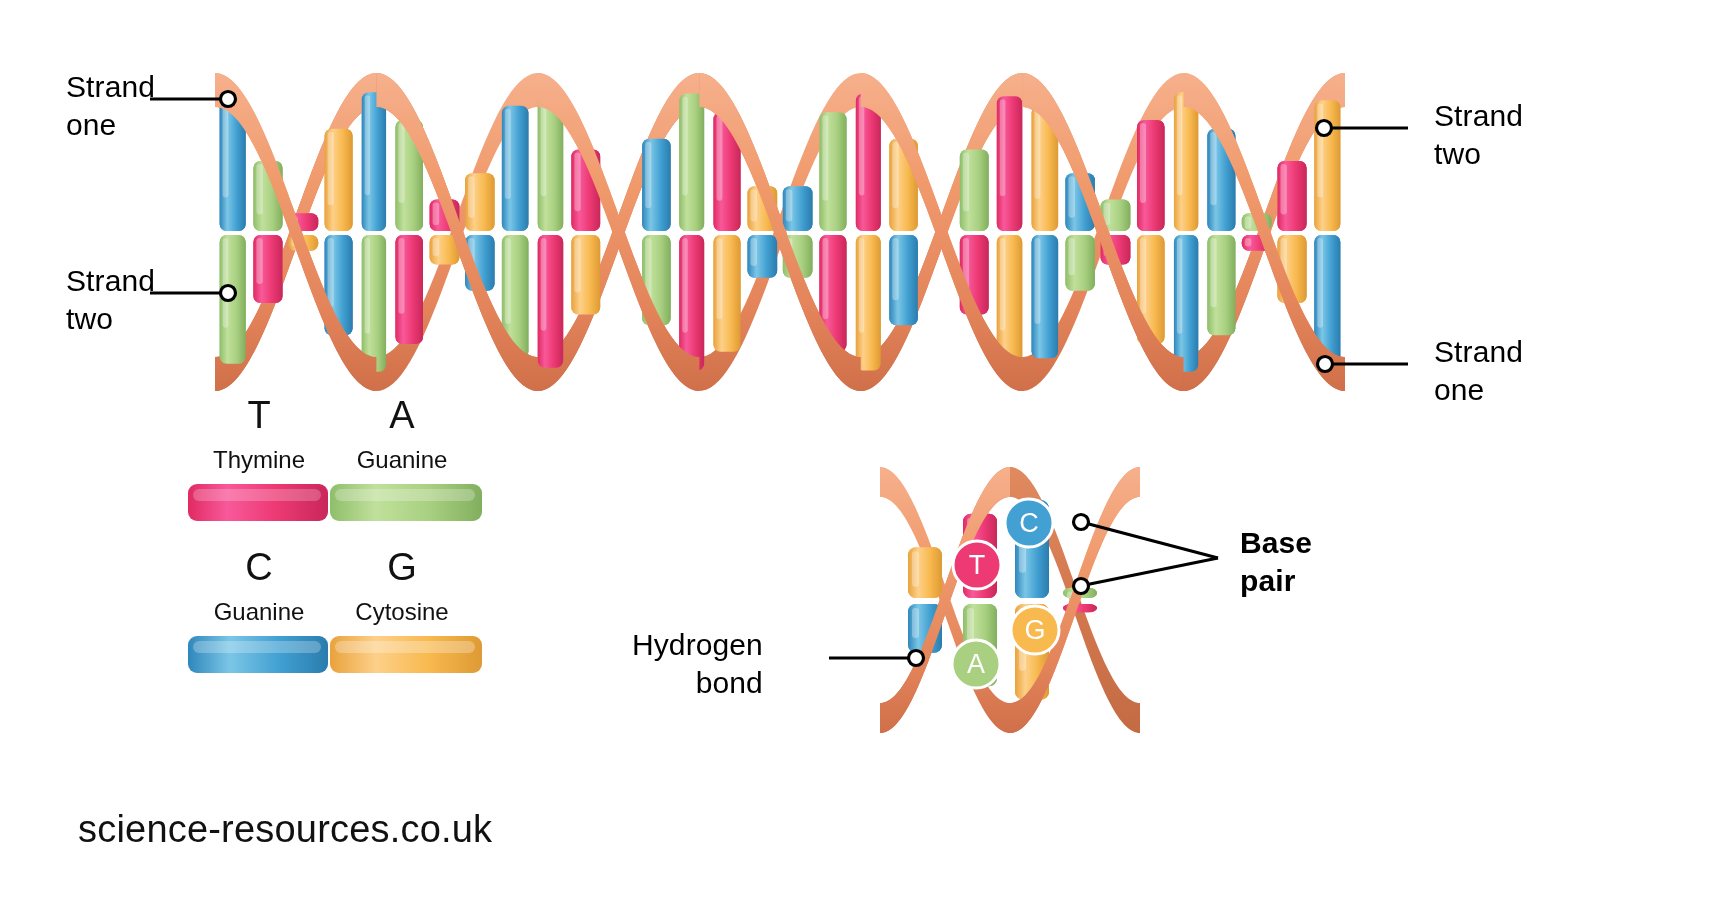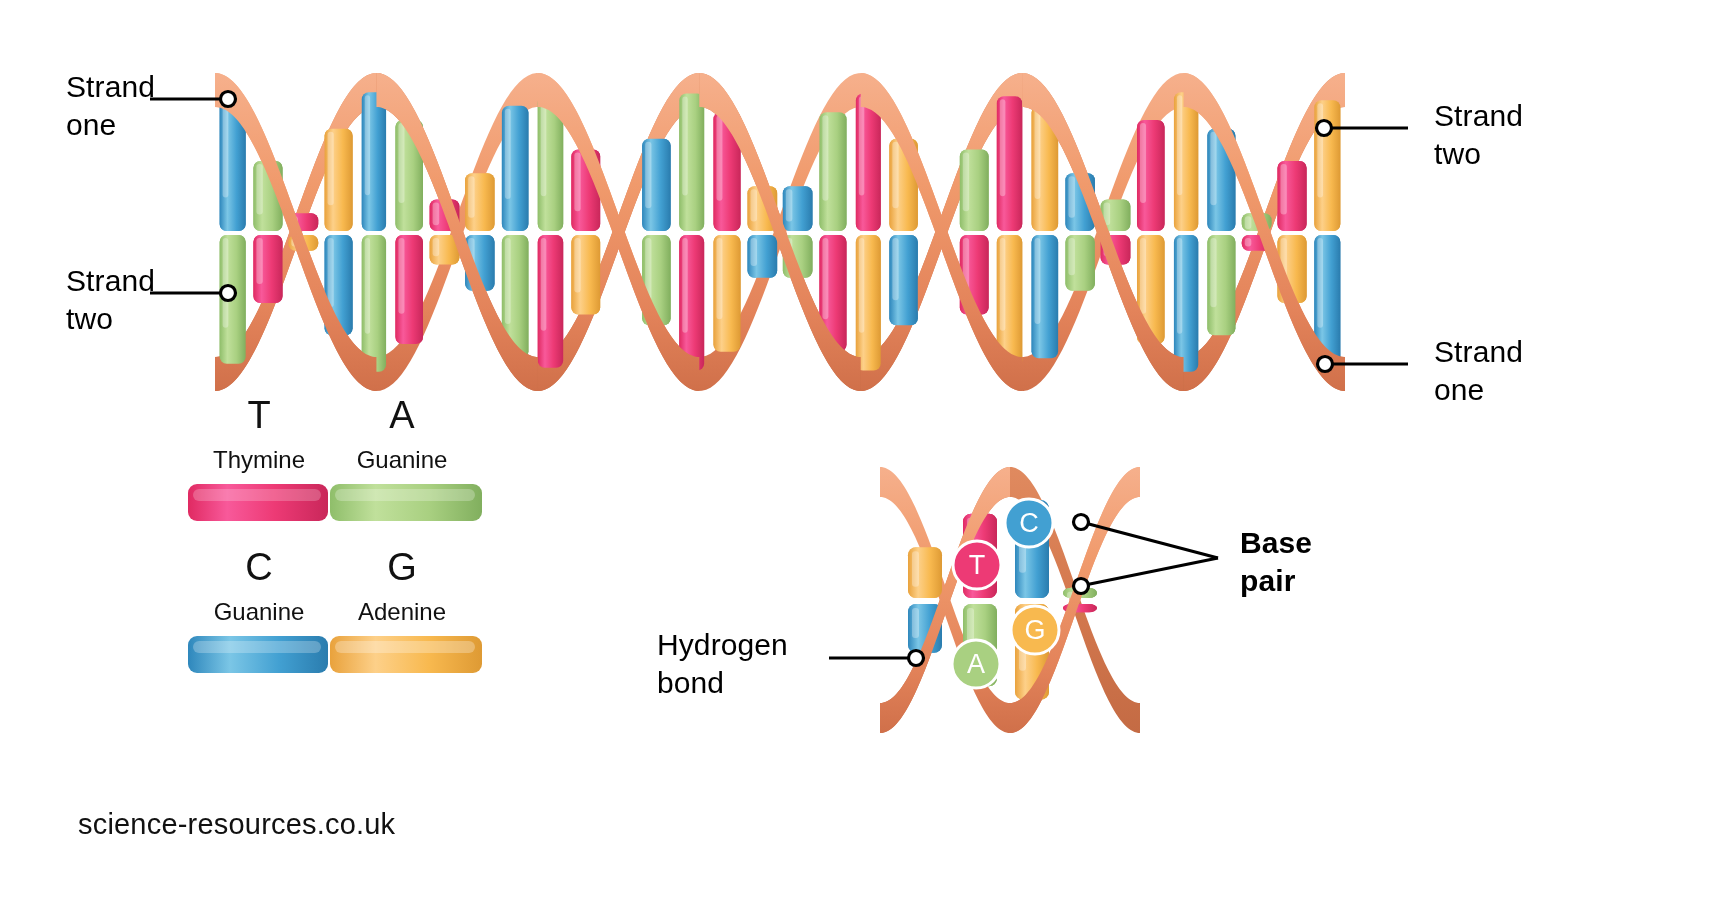--- a/index.html
+++ b/index.html
@@ -50,21 +50,21 @@
   }
   .legend-name {
     position: absolute;
     font-size: 24px;
     color: #111;
     text-align: center;
     line-height: 1;
   }
   .credit {
     position: absolute;
-    font-size: 29px;
+    font-size: 38px;
     color: #111;
     letter-spacing: 0.2px;
   }
 </style>
 </head>
 <body>
 
 <div id="stage">
 
   <svg class="layer" viewBox="0 0 1711 917">
@@ -455,41 +455,41 @@
 
   <div class="lbl lbl-right" style="left:1434px; top:97px;">Strand
 two</div>
 
   <div class="lbl lbl-right" style="left:1434px; top:333px;">Strand
 one</div>
 
   <div class="lbl lbl-right" style="left:1240px; top:524px;font-weight:bold;">Base
 pair</div>
 
-  <div class="lbl lbl-left" style="left:657px; top:626px;">Hydrogen
+  <div class="lbl lbl-left" style="left:632px; top:626px;text-align:right;">Hydrogen
 bond</div>
 
   <div>
 
     <div class="legend-letter" style="left:219px; top:396px; width:80px;">T</div>
     <div class="legend-letter" style="left:362px; top:396px; width:80px;">A</div>
     <div class="legend-name" style="left:179px; top:448px; width:160px;">Thymine</div>
     <div class="legend-name" style="left:322px; top:448px; width:160px;">Guanine</div>
 
     <svg class="layer" viewBox="0 0 1711 917">
       <rect x="188" y="484" width="140" height="37" rx="9" ry="9" fill="url(#gT)"></rect>
       <rect x="193" y="489" width="128" height="12" rx="6" ry="6" fill="#ffffff" opacity="0.22"></rect>
       <rect x="330" y="484" width="152" height="37" rx="9" ry="9" fill="url(#gA)"></rect>
       <rect x="335" y="489" width="140" height="12" rx="6" ry="6" fill="#ffffff" opacity="0.25"></rect>
     </svg>
 
     <div class="legend-letter" style="left:219px; top:548px; width:80px;">C</div>
     <div class="legend-letter" style="left:362px; top:548px; width:80px;">G</div>
     <div class="legend-name" style="left:179px; top:600px; width:160px;">Guanine</div>
-    <div class="legend-name" style="left:322px; top:600px; width:160px;">Adenine</div>
+    <div class="legend-name" style="left:322px; top:600px; width:160px;">Cytosine</div>
 
     <svg class="layer" viewBox="0 0 1711 917">
       <rect x="188" y="636" width="140" height="37" rx="9" ry="9" fill="url(#gC)"></rect>
       <rect x="193" y="641" width="128" height="12" rx="6" ry="6" fill="#ffffff" opacity="0.25"></rect>
       <rect x="330" y="636" width="152" height="37" rx="9" ry="9" fill="url(#gG)"></rect>
       <rect x="335" y="641" width="140" height="12" rx="6" ry="6" fill="#ffffff" opacity="0.28"></rect>
     </svg>
   </div>
 
   <div class="credit" style="left:78px; top:808px;">science-resources.co.uk</div>

